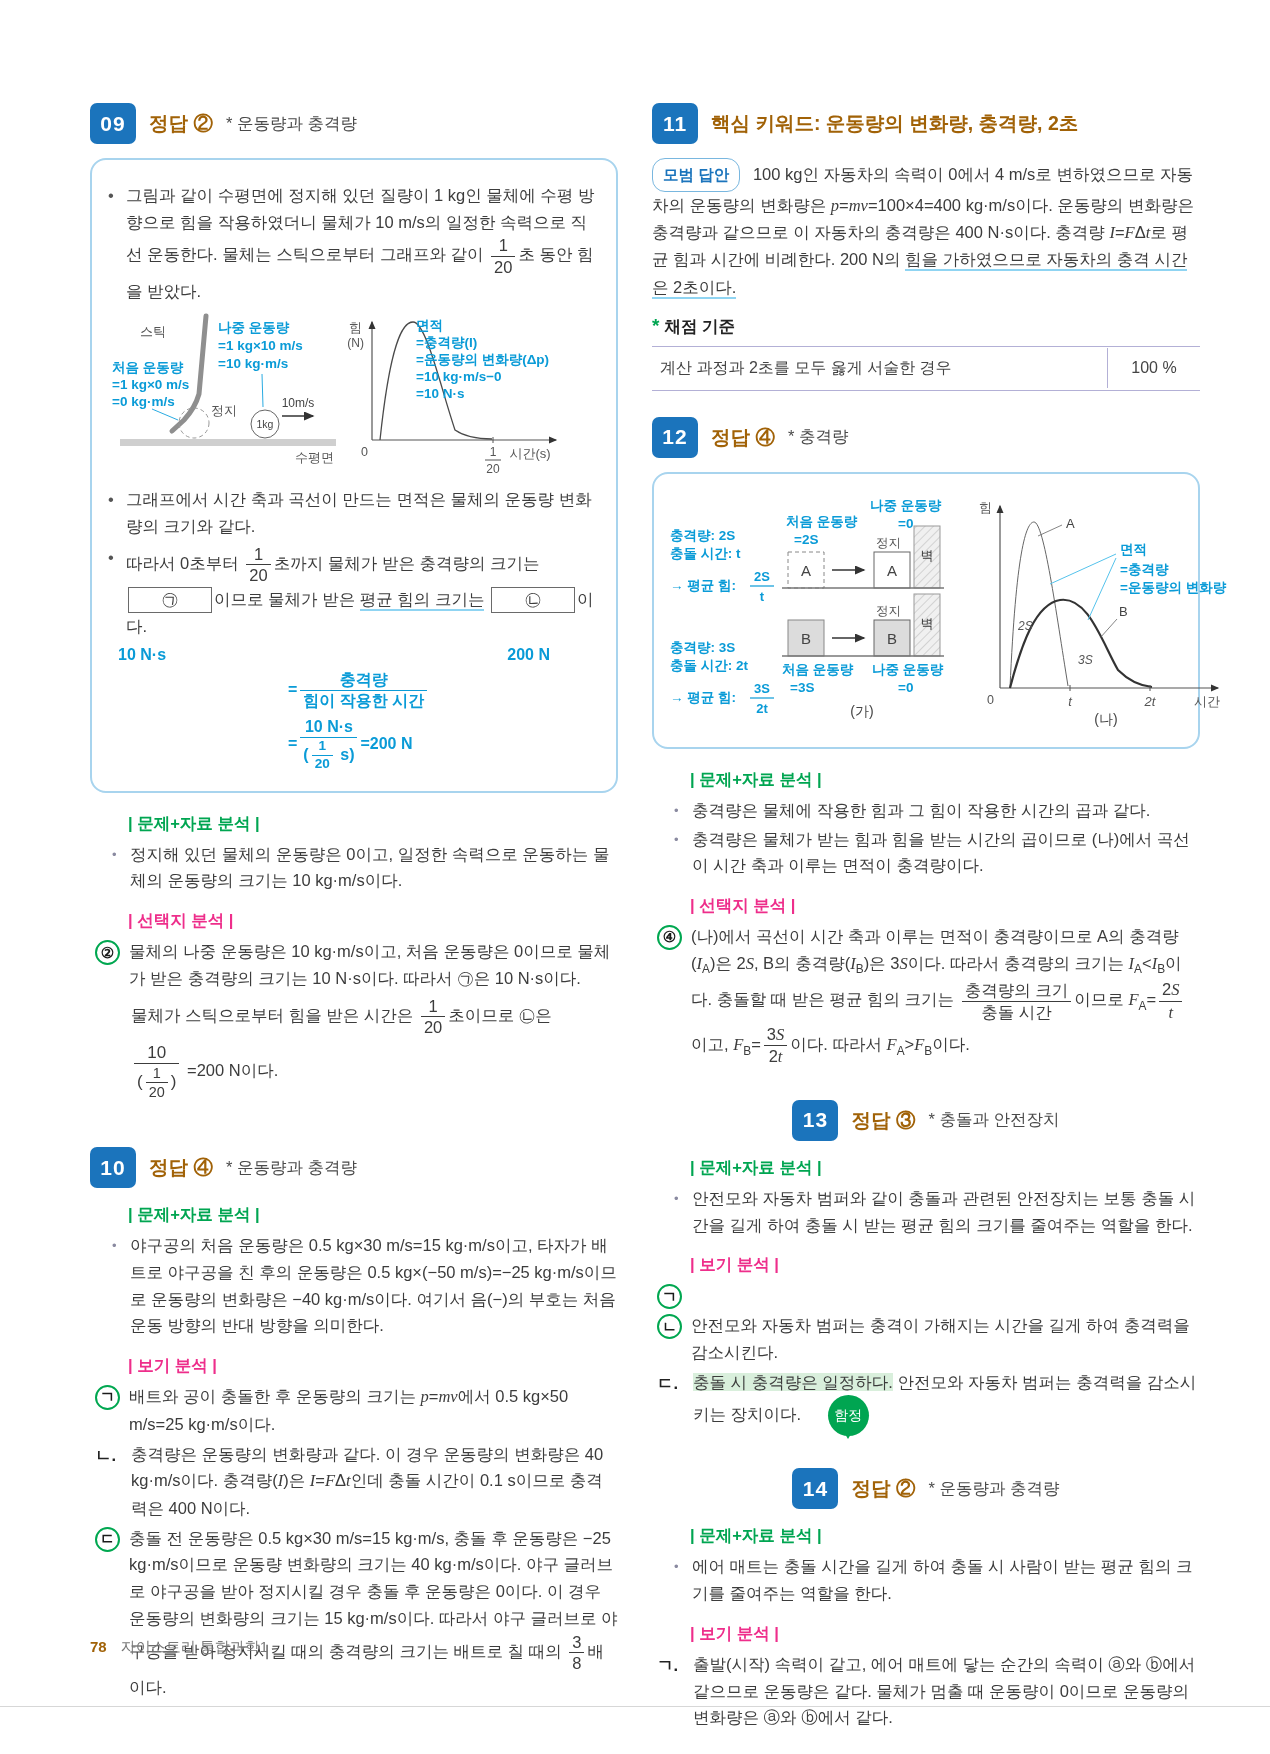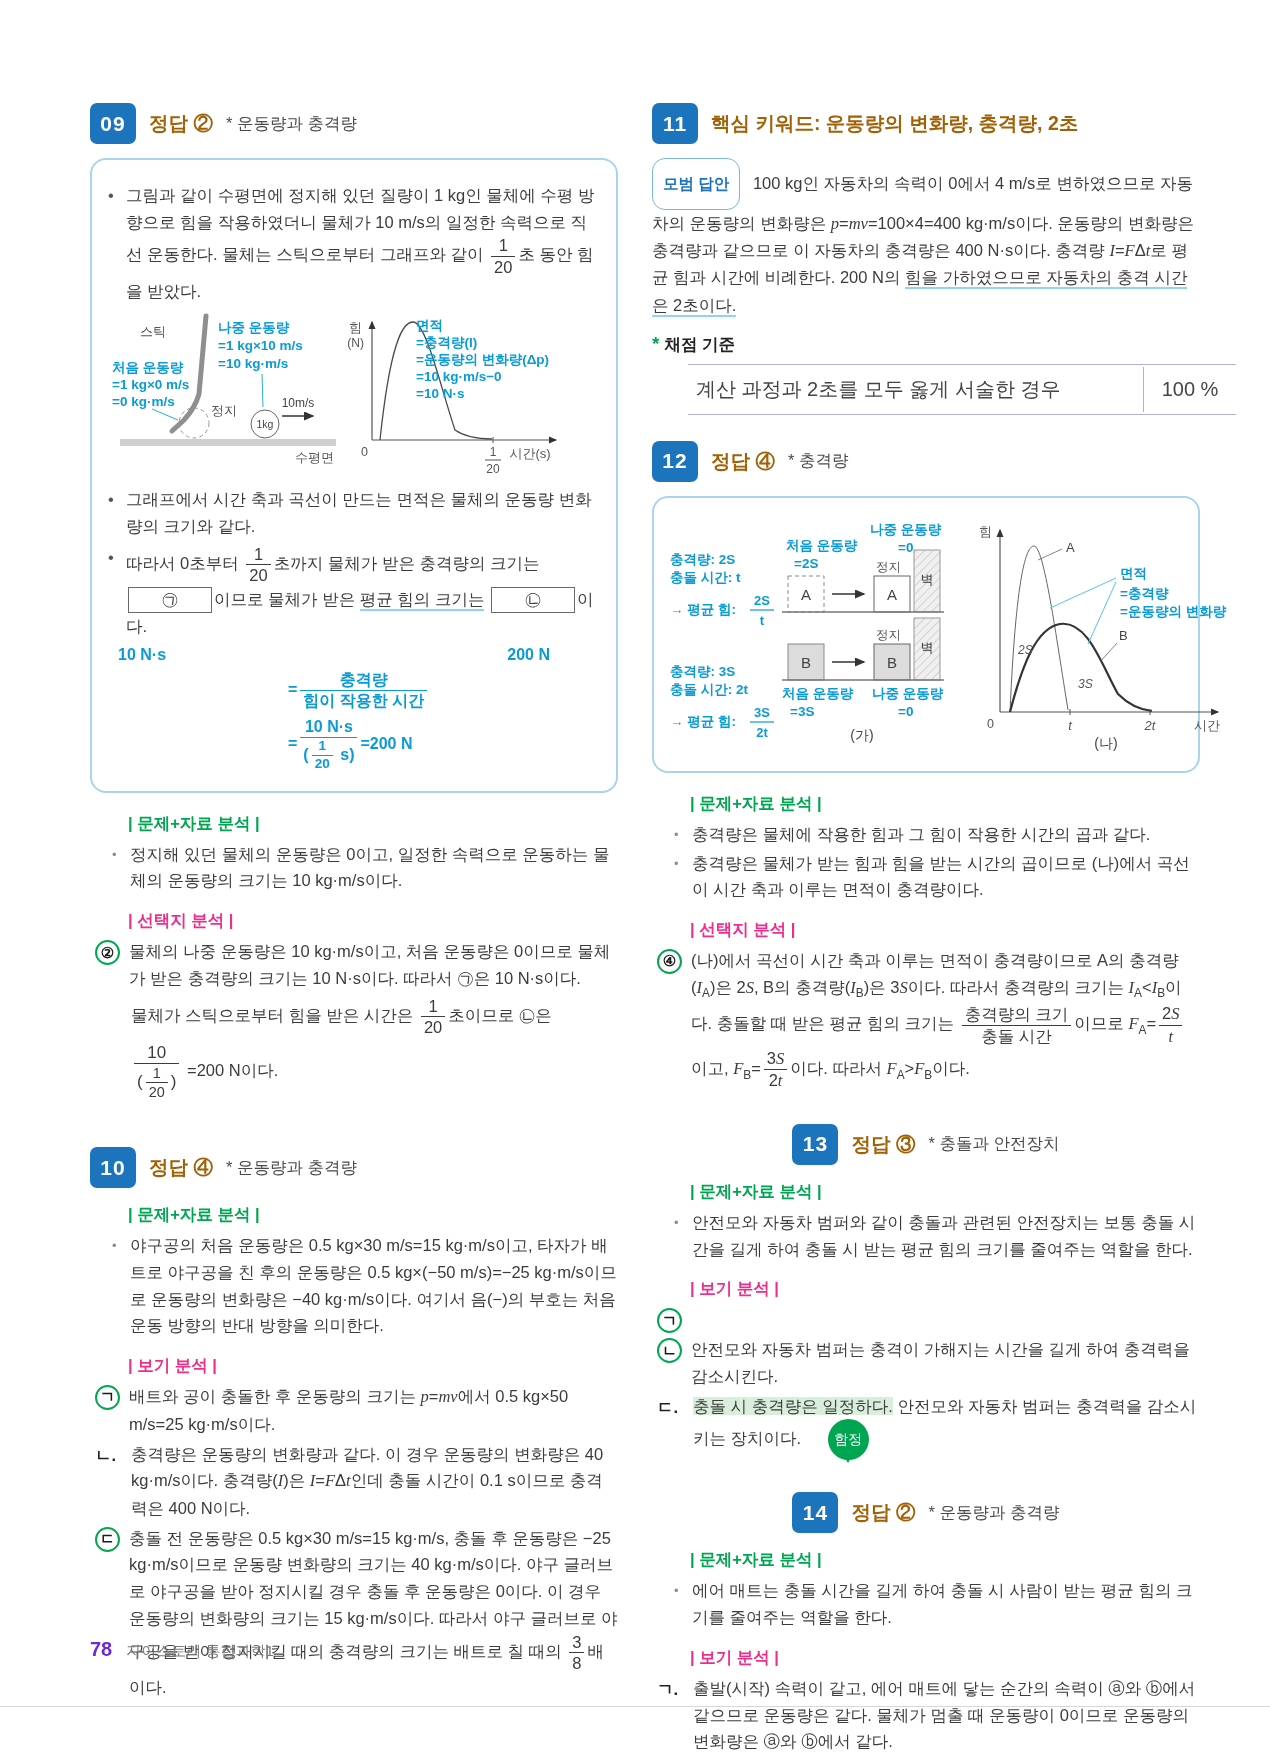--- a/index.html
+++ b/index.html
@@ -64,44 +64,44 @@
   }
   .ul-cyan{border-bottom:2.2px solid #8fd4f2;padding-bottom:1px;}
   .hl{background:#d9efdc;}
   i{font-family:"Liberation Serif",serif;}
   sub{font-size:0.72em;}
 
   
   .model{font-size:16.5px;line-height:1.65;margin:2px 0 14px 0;}
   .model-badge{
     display:inline-block;border:1.6px solid #79b7df;color:#1b74bc;font-weight:bold;
-    border-radius:13px;padding:13px 10px;font-size:15.5px;line-height:1.55;margin-right:8px;
+    border-radius:13px;padding:4px 10px;font-size:15.5px;line-height:1.55;margin-right:8px;
   }
   .grade-title{font-size:16.5px;font-weight:bold;color:#222;margin:10px 0 8px 0;}
   .grade-star{color:#00a551;font-weight:bold;font-size:19px;margin-right:5px;}
-  .grade-table{width:100%;border-top:1.3px solid #b3b0d6;border-bottom:1.3px solid #b3b0d6;font-size:20px;color:#444;margin-left:36px;}
+  .grade-table{width:100%;border-top:1.3px solid #b3b0d6;border-bottom:1.3px solid #b3b0d6;font-size:16px;color:#444;}
   .grade-row{display:flex;align-items:center;}
   .grade-row+.grade-row{border-top:2.2px solid #8e9ed8;}
   .grade-c{flex:1;padding:11px 6px 11px 8px;}
   .grade-s{flex:0 0 92px;text-align:center;border-left:1.3px solid #b3b0d6;padding:11px 0;}
 
   
   .trap{
     display:inline-block;position:relative;background:#00a551;color:#fff;
     width:41px;height:41px;border-radius:50%;text-align:center;line-height:41px;
     font-size:14px;font-weight:normal;margin-left:22px;vertical-align:middle;
   }
   .trap:after{
     content:"";position:absolute;left:50%;bottom:-9px;transform:translateX(-50%);
     border:6px solid transparent;border-top:10px solid #00a551;
   }
 
   
   .footer{position:absolute;left:90px;top:1638px;display:flex;align-items:baseline;gap:14px;}
-  .pagenum{font-size:20px;font-weight:bold;color:#6d28d9;}
+  .pagenum{font-size:15px;font-weight:bold;color:#a16207;}
   .booktitle{font-size:15px;color:#787878;}
   .bottom-rule{position:absolute;left:0;top:1706px;width:1270px;border-top:1px solid #d7d7d7;}
 
   
   .mt46{margin-top:46px;}
   .mt16{margin-top:32px;justify-content:center;}
   .mt26{margin-top:26px;}
   svg text{font-family:"Liberation Sans",sans-serif;}
   .svgwrap{margin:6px 0 4px 2px;}
 </style>

